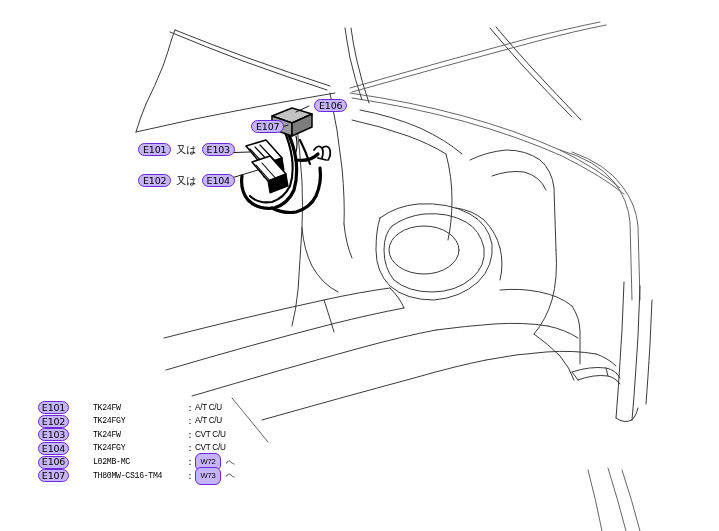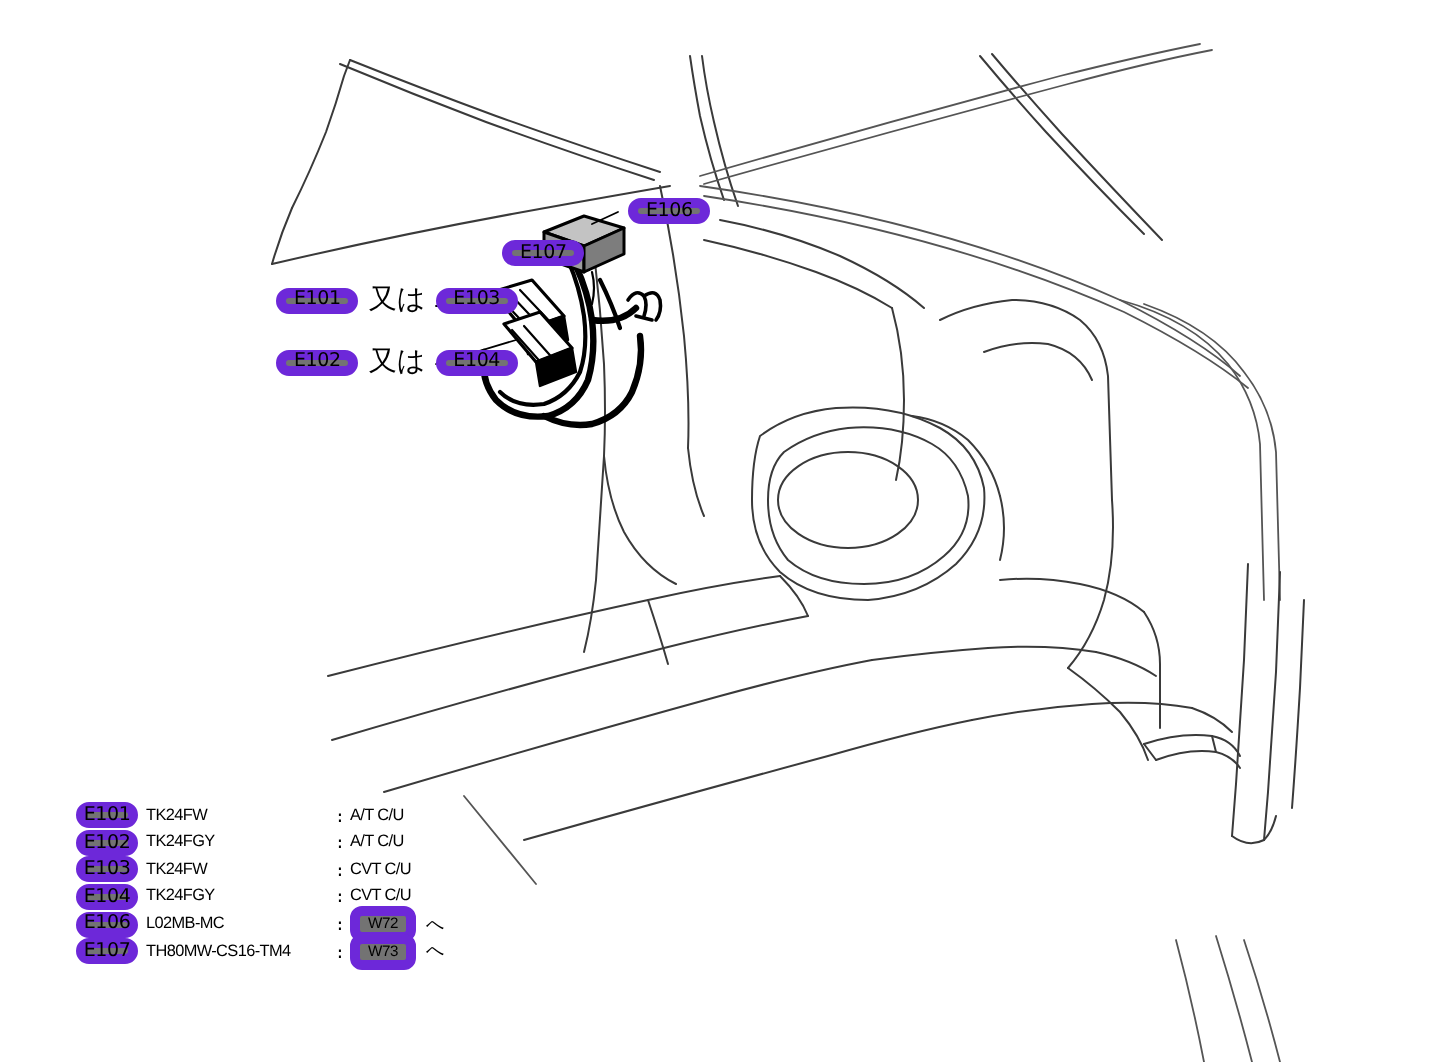--- a/index.html
+++ b/index.html
@@ -110,31 +110,31 @@
     gap: 4px;
     white-space: nowrap;
   }
   .pill {
     display: inline-flex;
     align-items: center;
     justify-content: center;
     min-width: 30px;
     height: 13px;
     padding: 0 4px;
-    border: 5px solid #6d28d9;
+    border: 1px solid #6d28d9;
     border-radius: 7px;
-    background: #737373;
+    background: #c4b5fd;
     font-size: 9.5px;
     line-height: 1;
     letter-spacing: -0.2px;
     color: #000000;
     box-sizing: border-box;
   }
   .mata {
-    font-size: 14px;
+    font-size: 10px;
     line-height: 1;
     color: #000000;
     padding: 0 1px;
   }
 
   
   #legend {
     position: absolute;
     left: 38px;
     top: 401px;
@@ -142,25 +142,25 @@
   .legend-row {
     display: flex;
     align-items: center;
     height: 13.6px;
   }
   .legend-pill {
     width: 31px;
     flex: 0 0 31px;
   }
   .legend-code {
-    font-family: Liberation Sans, sans-serif;
+    font-family: Liberation Mono, monospace;
     font-size: 8.2px;
     line-height: 1;
     color: #000000;
-    margin-left: 4px;
+    margin-left: 24px;
     width: 92px;
     flex: 0 0 92px;
     letter-spacing: -0.3px;
   }
   .legend-colon {
     font-family: "DejaVu Sans Mono", monospace;
     font-size: 8.2px;
     line-height: 1;
     color: #000000;
     width: 10px;

